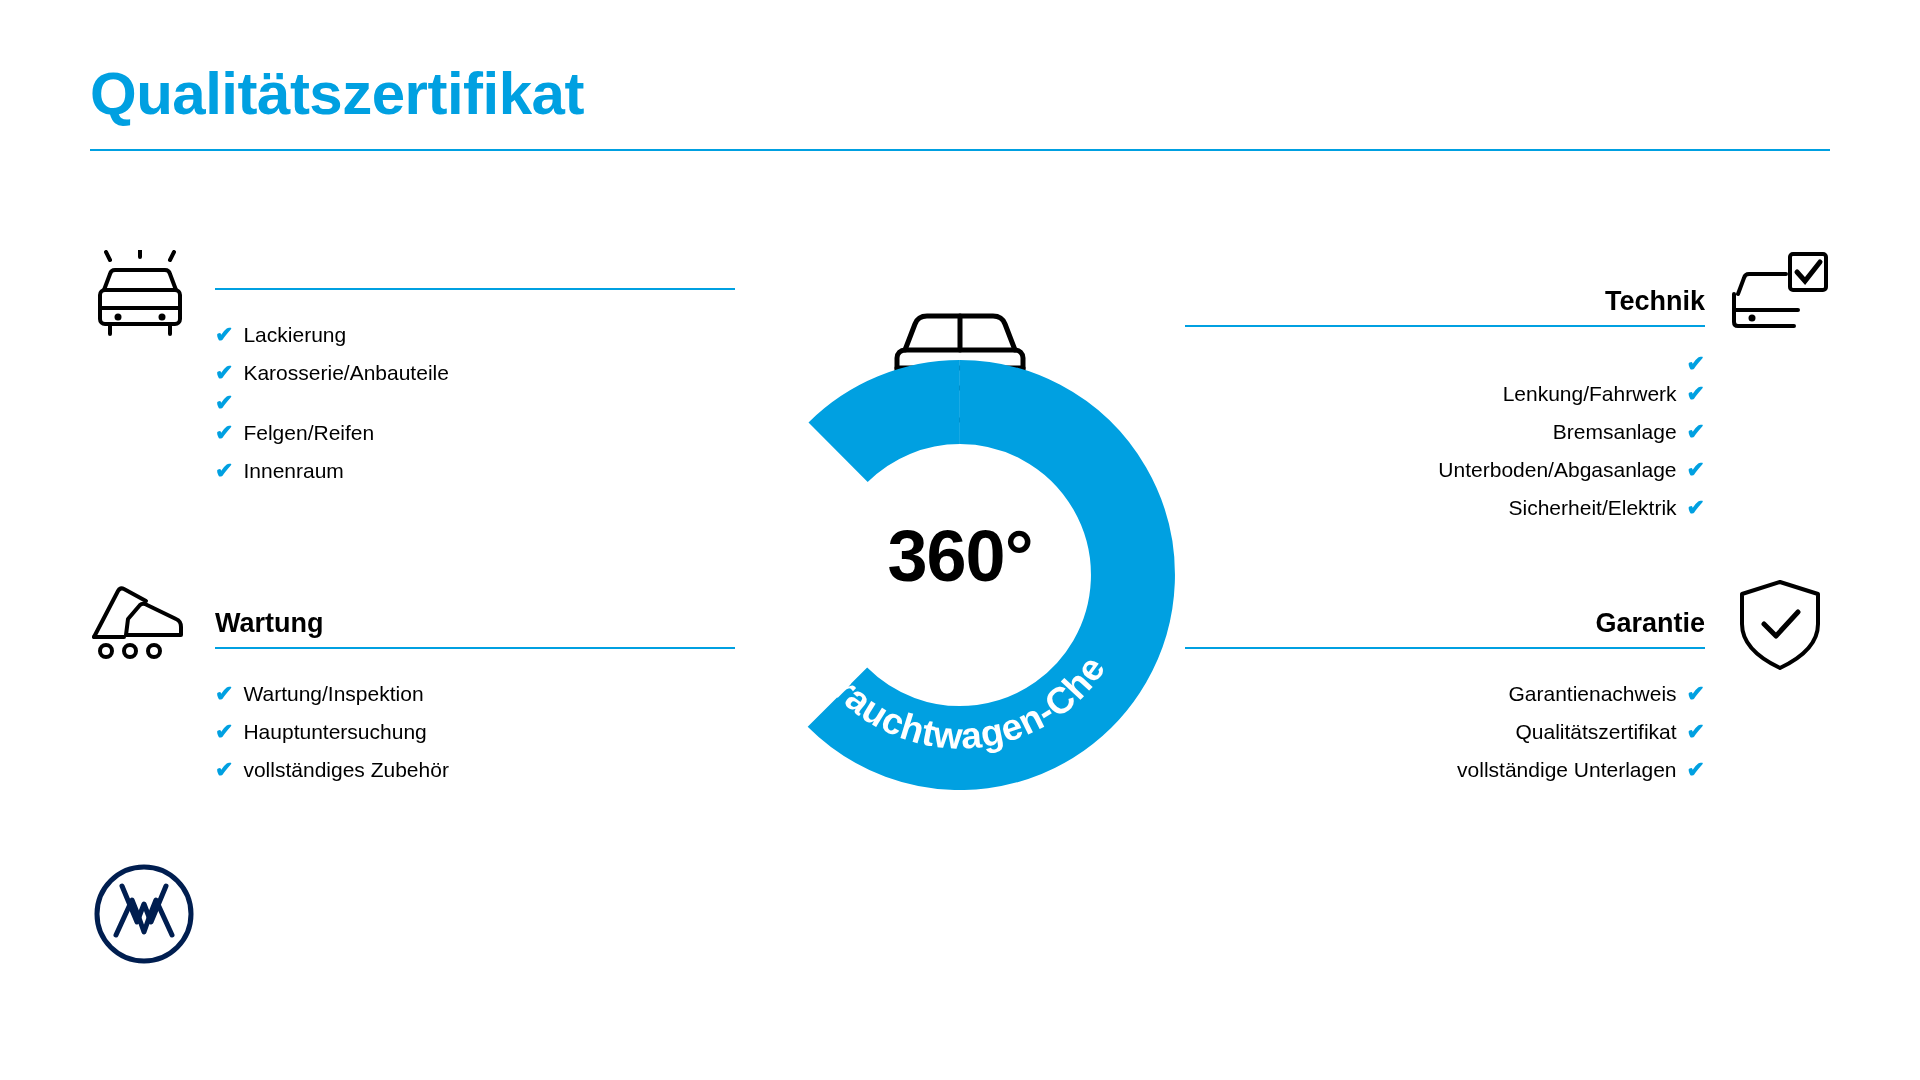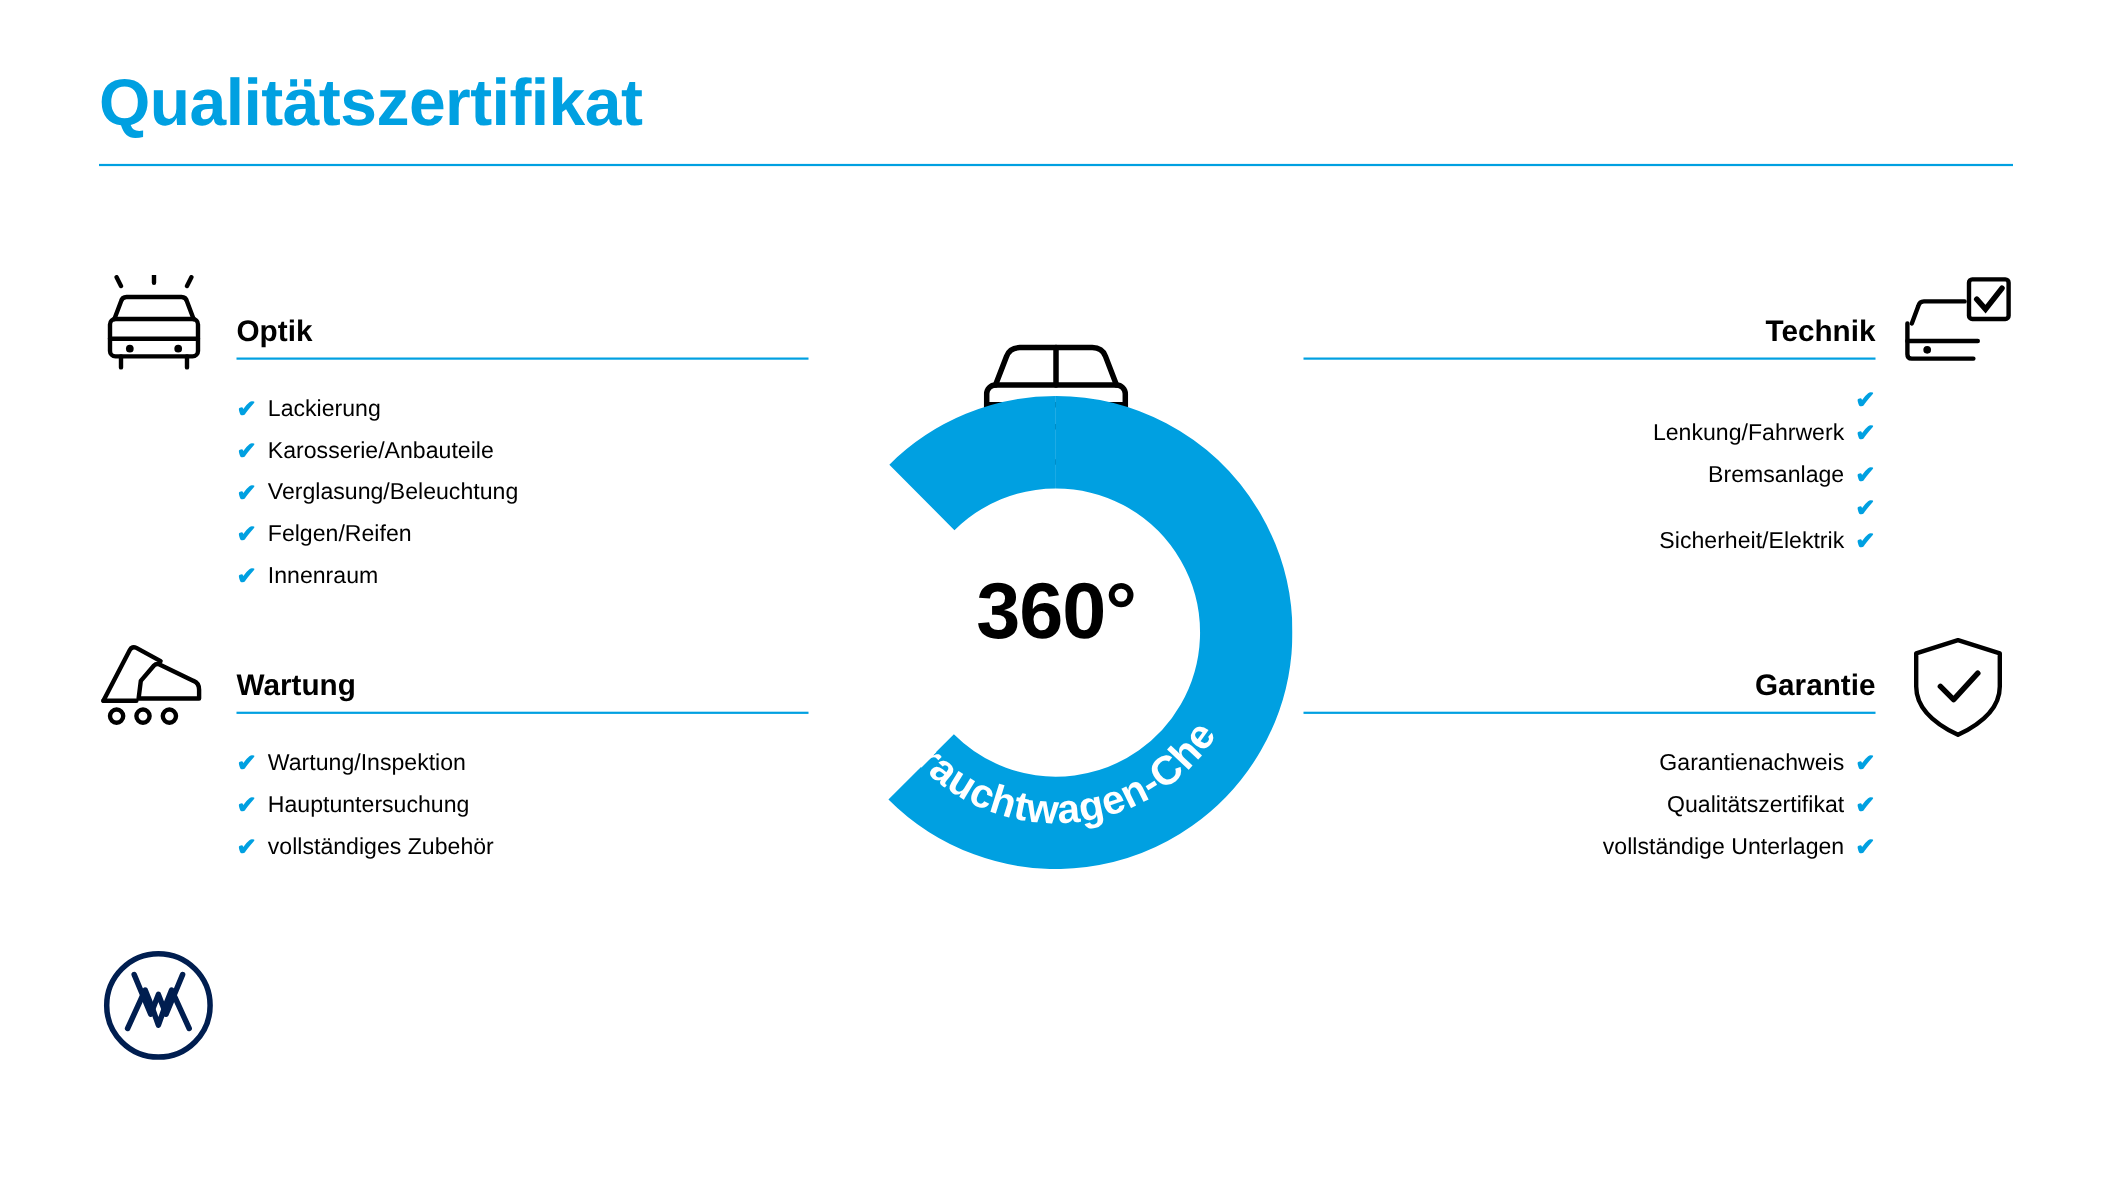--- a/index.html
+++ b/index.html
@@ -192,34 +192,32 @@
 </div>
 
 <div class="sec-icon icon-garantie">
   <svg viewBox="0 0 104 96" width="104" height="96" fill="none" stroke="#000" stroke-width="4" stroke-linejoin="round" stroke-linecap="round">
     <path d="M52 4 L90 16 L90 46 Q90 72 52 90 Q14 72 14 46 L14 16 Z"></path>
     <path d="M36 46 L48 58 L70 34" stroke-width="5"></path>
   </svg>
 </div>
 
 <div class="col col-left sec-optik">
-  <div class="sec-head">Optik</div>
   <div class="sec-rule"></div>
   <ul class="items">
     <li class="item">
       <span class="check">✔</span>
       <span>Lackierung</span>
     </li>
     <li class="item">
       <span class="check">✔</span>
       <span>Karosserie/Anbauteile</span>
     </li>
     <li class="item">
       <span class="check">✔</span>
-      <span>Verglasung/Beleuchtung</span>
     </li>
     <li class="item">
       <span class="check">✔</span>
       <span>Felgen/Reifen</span>
     </li>
     <li class="item">
       <span class="check">✔</span>
       <span>Innenraum</span>
     </li>
   </ul>
@@ -253,20 +251,21 @@
     </li>
     <li class="item">
       <span>Lenkung/Fahrwerk</span>
       <span class="check">✔</span>
     </li>
     <li class="item">
       <span>Bremsanlage</span>
       <span class="check">✔</span>
     </li>
     <li class="item">
+      <span>Unterboden/Abgasanlage</span>
       <span class="check">✔</span>
     </li>
     <li class="item">
       <span>Sicherheit/Elektrik</span>
       <span class="check">✔</span>
     </li>
   </ul>
 </div>
 
 <div class="col col-right sec-garantie">

